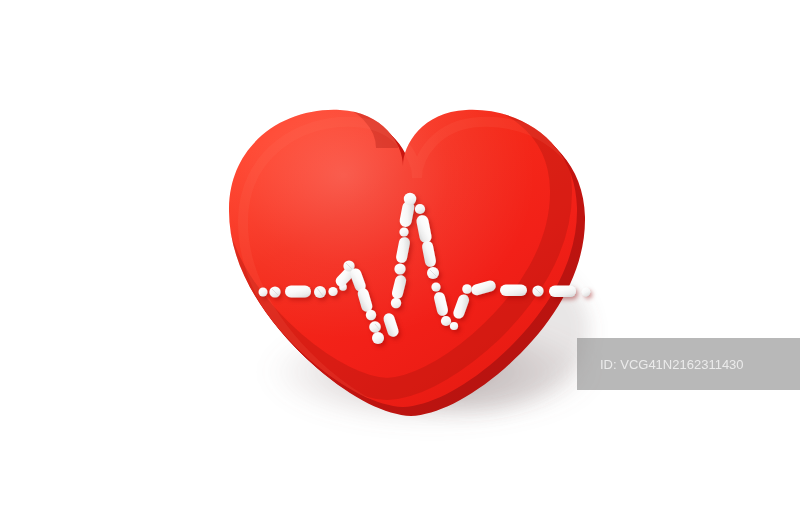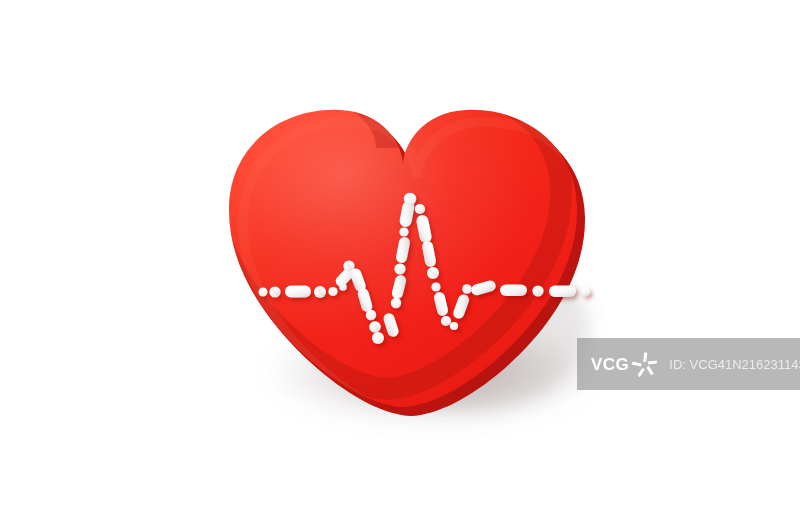--- a/index.html
+++ b/index.html
@@ -250,28 +250,16 @@
       <line x1="317" y1="288" x2="323" y2="296"></line>
       <line x1="346" y1="263" x2="352" y2="269"></line>
       <line x1="375" y1="324" x2="380" y2="330"></line>
       <line x1="430" y1="270" x2="436" y2="276"></line>
       <line x1="535" y1="288" x2="541" y2="294"></line>
       <line x1="272" y1="289" x2="278" y2="295"></line>
     </g>
   </svg>
 
   <div id="watermark-band">
-    <div id="vcg-logo-wrap">
-      <span id="vcg-wordmark">VCG</span>
-      <svg id="vcg-burst" width="30" height="30" viewBox="0 0 30 30" xmlns="http://www.w3.org/2000/svg">
-        <g fill="#ffffff">
-          <path d="M14.4 2.0 L17.4 3.2 L16.2 11.6 L13.0 12.0 Z"></path>
-          <path d="M27.0 10.4 L26.6 13.6 L18.6 14.6 L17.6 11.6 Z"></path>
-          <path d="M24.0 24.0 L20.9 25.0 L16.6 17.8 L18.7 15.6 Z"></path>
-          <path d="M9.6 27.3 L7.6 24.9 L12.4 18.0 L14.9 19.3 Z"></path>
-          <path d="M1.6 14.6 L2.9 11.6 L11.2 13.4 L11.2 16.6 Z"></path>
-        </g>
-      </svg>
-    </div>
     <span id="watermark-id">ID: VCG41N2162311430</span>
   </div>
 
 </div>
 
 </body></html>

